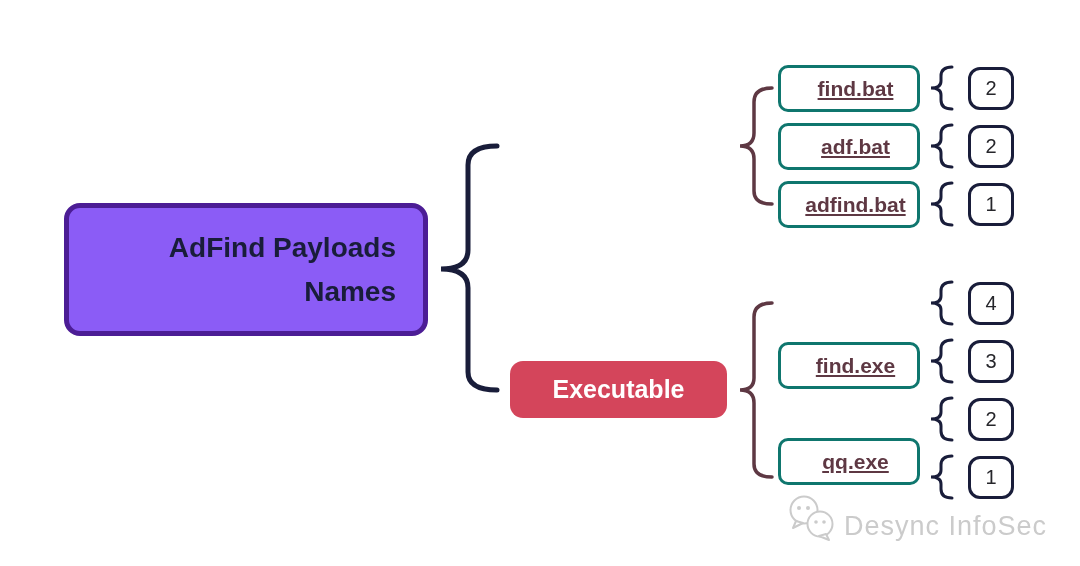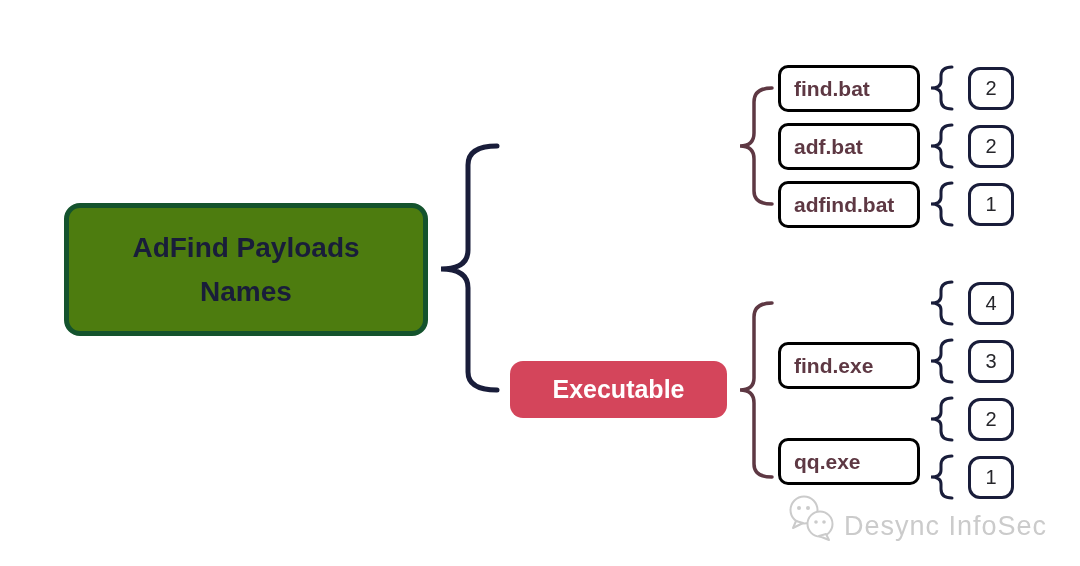--- a/index.html
+++ b/index.html
@@ -28,28 +28,28 @@
     box-sizing: border-box;
     display: flex;
     align-items: center;
     justify-content: center;
   }
   .root-node {
     left: 64px;
     top: 203px;
     width: 364px;
     height: 133px;
-    border: 5px solid #14532d;
+    border: 5px solid #4c1d95;
     border-radius: 16px;
-    background: #4d7c0f;
+    background: #8b5cf6;
     color: #191d3a;
     font-weight: bold;
     font-size: 28px;
     line-height: 44px;
-    text-align: center;
+    text-align: right;
   }
   .root-node .root-label {
     display: block;
     width: 300px;
   }
   .branch-node {
     left: 510px;
     width: 217px;
     height: 57px;
     background: #d4455b;
@@ -57,28 +57,29 @@
     color: #ffffff;
     font-weight: bold;
     font-size: 25px;
   }
   .branch-batch { top: 118px; }
   .branch-exec  { top: 361px; text-align: center; }
   .leaf-box {
     left: 778px;
     width: 142px;
     height: 47px;
-    border: 3px solid #000000;
+    border: 3px solid #0f766e;
     border-radius: 10px;
     background: #ffffff;
     color: #5e3843;
     font-size: 21px;
     font-weight: 600;
-    justify-content: flex-start;
+    justify-content: center;
     padding-left: 13px;
+    text-decoration: underline;
   }
   .count-box {
     left: 968px;
     width: 46px;
     height: 43px;
     border: 3px solid #191d3a;
     border-radius: 12px;
     background: #ffffff;
     color: #26262b;
     font-size: 20px;

